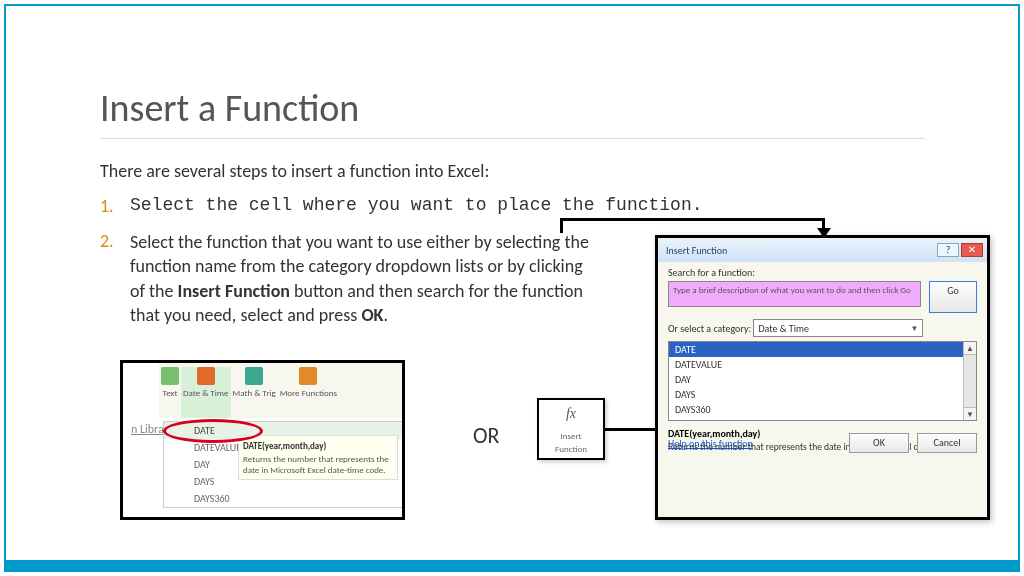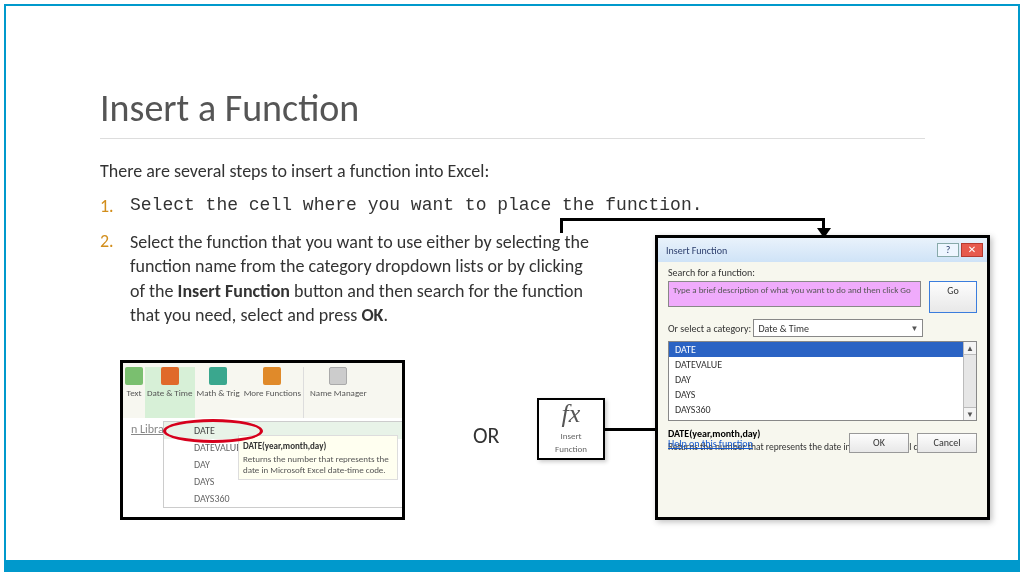--- a/index.html
+++ b/index.html
@@ -25,21 +25,21 @@
 
   .step2-num { position: absolute; left: 100px; top: 230px; font-size: 18px; color: #d28e1c; }
   .step2-txt { position: absolute; left: 130px; top: 230px; width: 460px; font-size: 18px; color: #333; line-height: 1.35; }
   .step2-txt b { font-weight: 700; }
 
   
   .shot1 {
     position: absolute; left: 120px; top: 360px; width: 285px; height: 160px;
     border: 3px solid #000; background: #fff; overflow: hidden;
   }
-  .ribbon { display: flex; height: 55px; background: #f7f7f0; padding-top: 4px; }
+  .ribbon { display: flex; height: 55px; background: #f7f7f0; padding-top: 4px; margin-left: 36px; }
   .ribbon .grp { display: flex; flex-direction: column; align-items: center; justify-content: flex-start; gap: 2px; padding: 0 2px; font-size: 9px; color: #555; }
   .ribbon .ic { width: 18px; height: 18px; border-radius: 2px; }
   .ic-text { background: #7abf6f; }
   .ic-date { background: #e06a2a; }
   .ic-look { background: #2f6fb1; }
   .ic-math { background: #3aa78e; }
   .ic-more { background: #e08a2a; }
   .ic-name { background: #ccc; border: 1px solid #aaa; }
   .lib { font-size: 12px; color: #888; padding-left: 8px; text-decoration: underline; }
   .datehi { background: #d7f0d7; }
@@ -60,21 +60,21 @@
   }
 
   .or-label { position: absolute; left: 473px; top: 422px; font-size: 22px; color: #333; }
 
   
   .fxcard {
     position: absolute; left: 537px; top: 398px; width: 68px; height: 62px;
     border: 2px solid #000; background: #fff; text-align: center;
     box-shadow: 2px 2px 4px rgba(0,0,0,.2);
   }
-  .fxcard .fx { font-family: "Times New Roman", serif; font-style: italic; font-size: 26px; color: #555; line-height: 28px; }
+  .fxcard .fx { font-family: "Times New Roman", serif; font-style: italic; font-size: 14px; color: #555; line-height: 28px; }
   .fxcard .fl { font-size: 9px; color: #666; line-height: 11px; margin-top: 2px; }
 
   
   .conn { position: absolute; background: #000; }
 
   
   .dialog {
     position: absolute; left: 655px; top: 235px; width: 335px; height: 285px;
     border: 3px solid #000; background: #f7f7ee;
     font-size: 10px; color: #333; box-shadow: 2px 2px 6px rgba(0,0,0,.25);
@@ -140,24 +140,20 @@
       <span>Date &amp; Time</span>
     </div>
     <div class="grp">
       <span class="ic ic-math"></span>
       <span>Math &amp; Trig</span>
     </div>
     <div class="grp">
       <span class="ic ic-more"></span>
       <span>More Functions</span>
     </div>
-    <div class="grp" style="border-left:1px solid #ddd; padding-left:6px;">
-      <span class="ic ic-name"></span>
-      <span>Name Manager</span>
-    </div>
   </div>
   <span class="lib">n Library</span>
   <span class="lib" style="position:absolute; right:2px; top:58px;">Defin</span>
 
   <div class="ddrop">
     <span class="dsel">DATE</span>
     <span class="ditm">DATEVALUE</span>
     <span class="ditm">DAY</span>
     <span class="ditm">DAYS</span>
     <span class="ditm">DAYS360</span>

